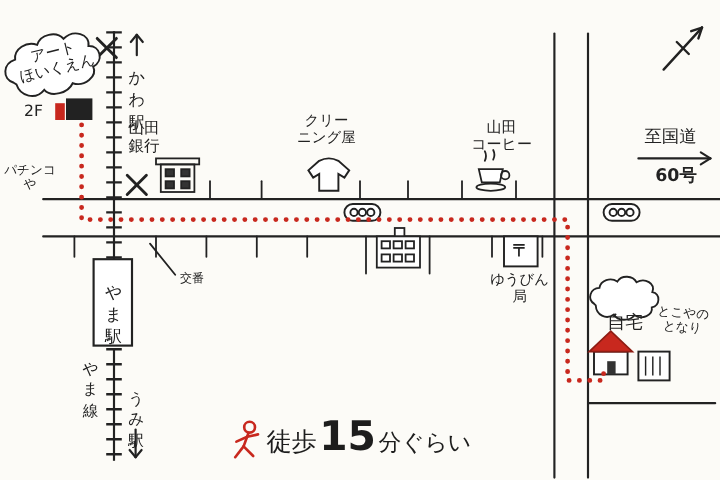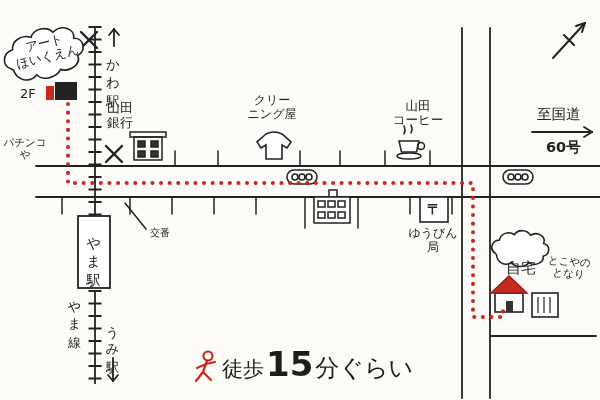--- a/index.html
+++ b/index.html
@@ -25,21 +25,21 @@
     text-orientation: upright;
     letter-spacing: 2px;
     white-space: nowrap;
   }
   .walk {
     position: absolute; left: 222px; top: 344px;
     white-space: nowrap; color: #1d1d1d;
   }
   .walk .pre { font-size: 21px; font-family: Liberation Serif, serif; }
   .walk .num { font-size: 34px; font-weight: 600; padding: 0 2px; text-align: right; }
-  .walk .suf { font-size: 24px; }
+  .walk .suf { font-size: 19px; }
 </style>
 </head>
 <body>
 
 <div class="map">
 
   <svg width="600" height="400" viewBox="0 0 600 400">
 
     <g stroke="#222" stroke-width="1.8" fill="none" stroke-linecap="round">
       <g>

